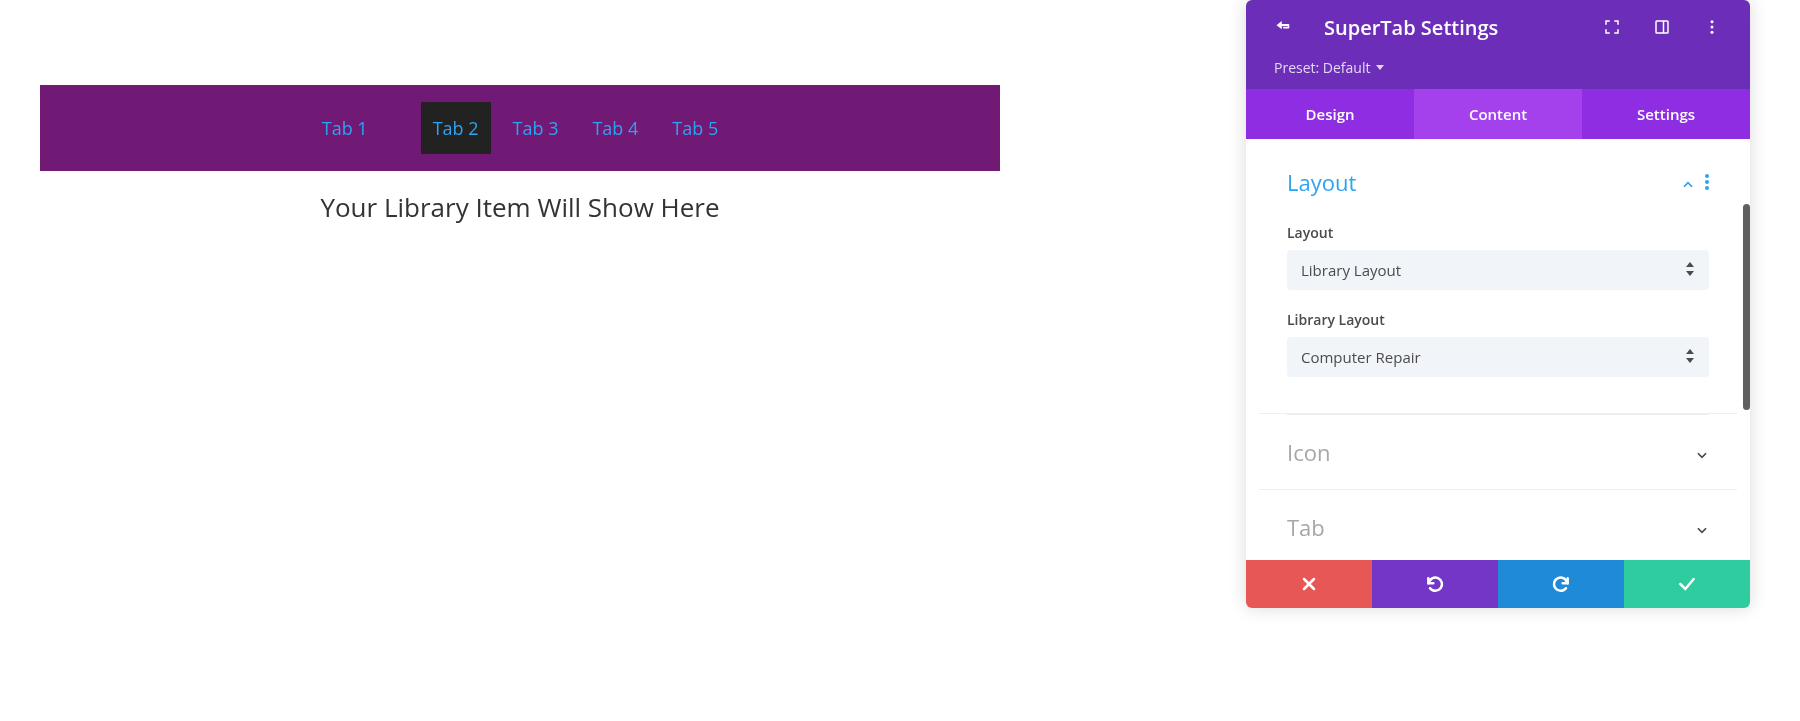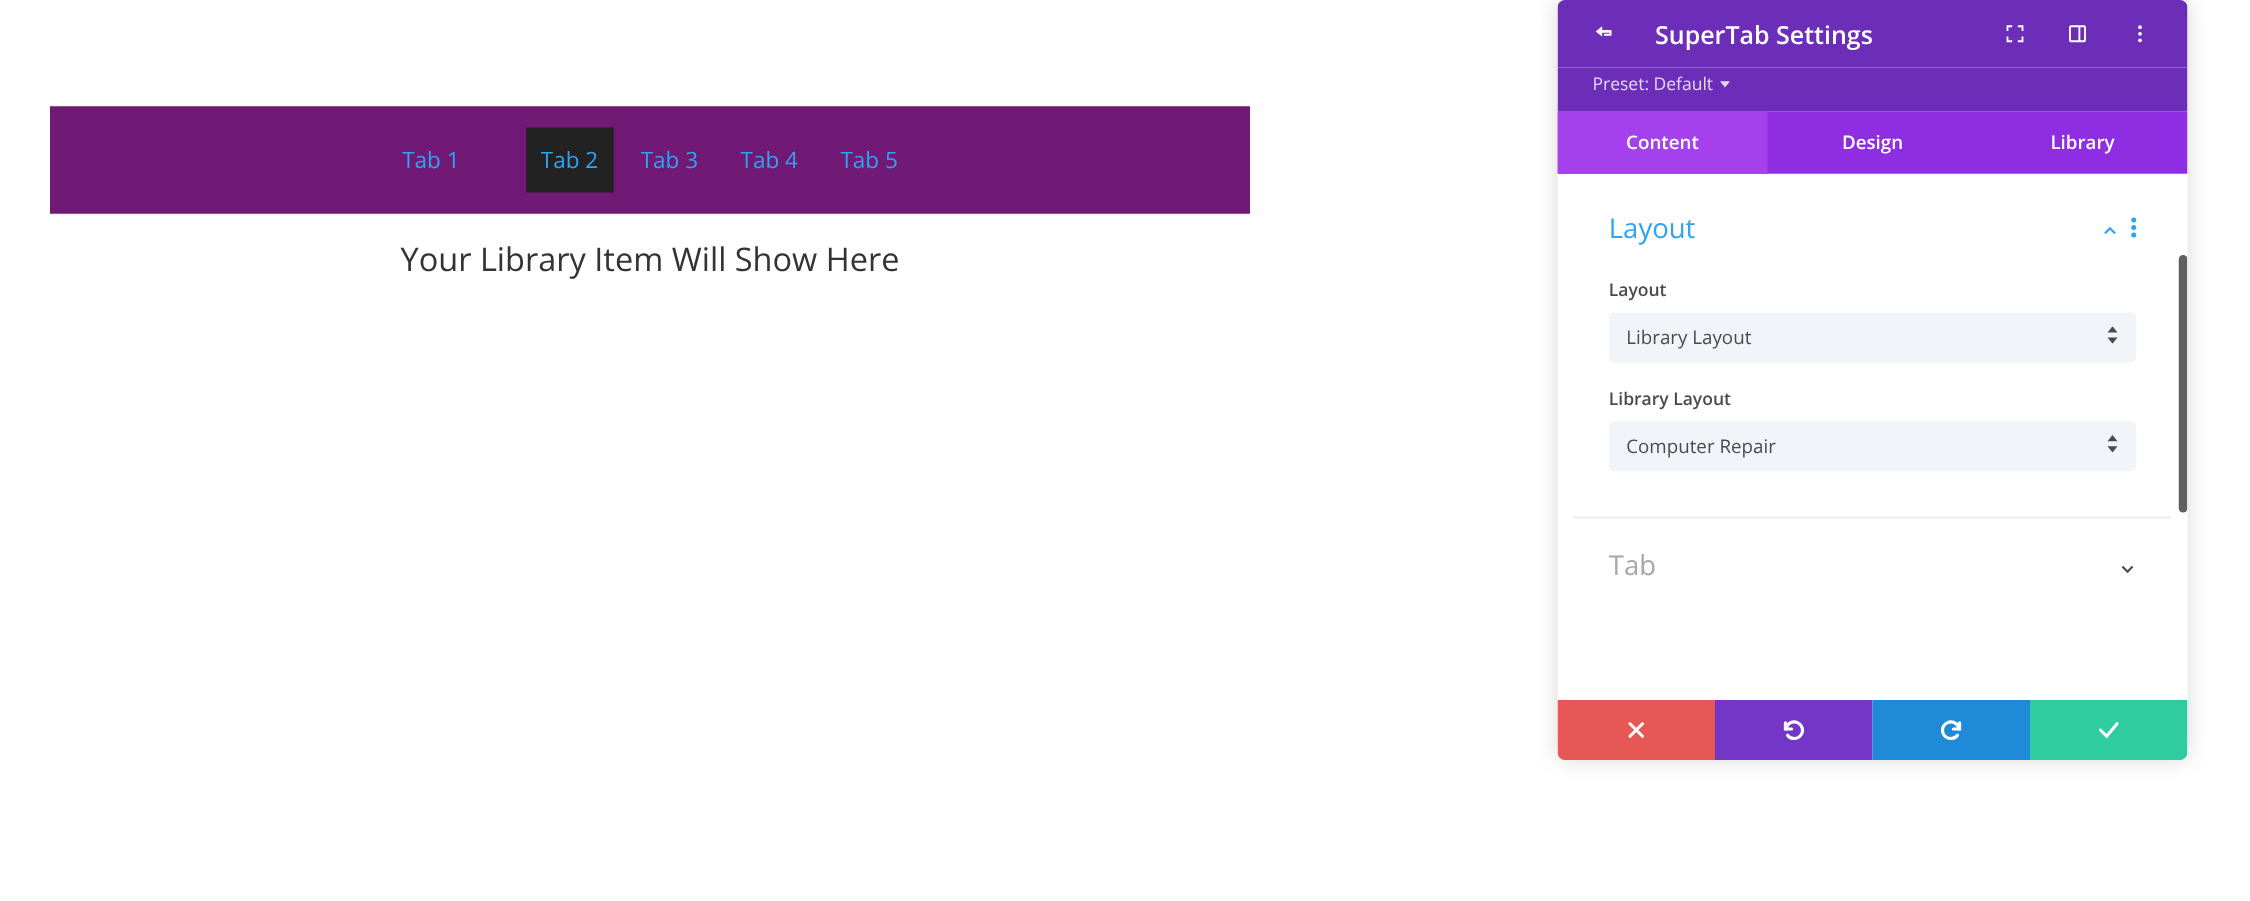--- a/index.html
+++ b/index.html
@@ -161,23 +161,23 @@
           <circle cx="12" cy="19" r="2"></circle>
         </svg>
     </span>
   </div>
   <div class="panel-sub">
     <span>Preset: Default</span>
     <span class="caret-down"></span>
   </div>
 
   <div class="panel-tabs">
+    <div class="ptab">Design</div>
     <div class="ptab active">Content</div>
-    <div class="ptab">Design</div>
-    <div class="ptab">Library</div>
+    <div class="ptab">Settings</div>
   </div>
 
   <div class="panel-body">
     <div class="scroll-indicator"></div>
 
     <div class="section-head">
       <span class="sh-title">Layout</span>
       <span class="sh-icons">
         <span class="chev">
           <svg viewBox="0 0 24 24" stroke="#2ea3f2" stroke-width="3" fill="none">
@@ -210,20 +210,30 @@
         <svg viewBox="0 0 10 14" fill="#4b4b4b">
             <polygon points="5,0 9,5 1,5"></polygon>
             <polygon points="5,14 9,9 1,9"></polygon>
           </svg>
       </span>
     </div>
 
     <div class="spacer-gap"></div>
     <div class="section-divider"></div>
 
+    <div class="section-head collapsed">
+      <span class="sh-title">Icon</span>
+      <span class="sh-icons">
+        <span class="chev">
+          <svg viewBox="0 0 24 24" stroke="#4b4b4b" stroke-width="3" fill="none">
+              <polyline points="5 9 12 16 19 9"></polyline>
+            </svg>
+        </span>
+      </span>
+    </div>
     <div class="section-divider"></div>
 
     <div class="section-head collapsed" style="border-top:none;">
       <span class="sh-title">Tab</span>
       <span class="sh-icons">
         <span class="chev">
           <svg viewBox="0 0 24 24" stroke="#4b4b4b" stroke-width="3" fill="none">
               <polyline points="5 9 12 16 19 9"></polyline>
             </svg>
         </span>

